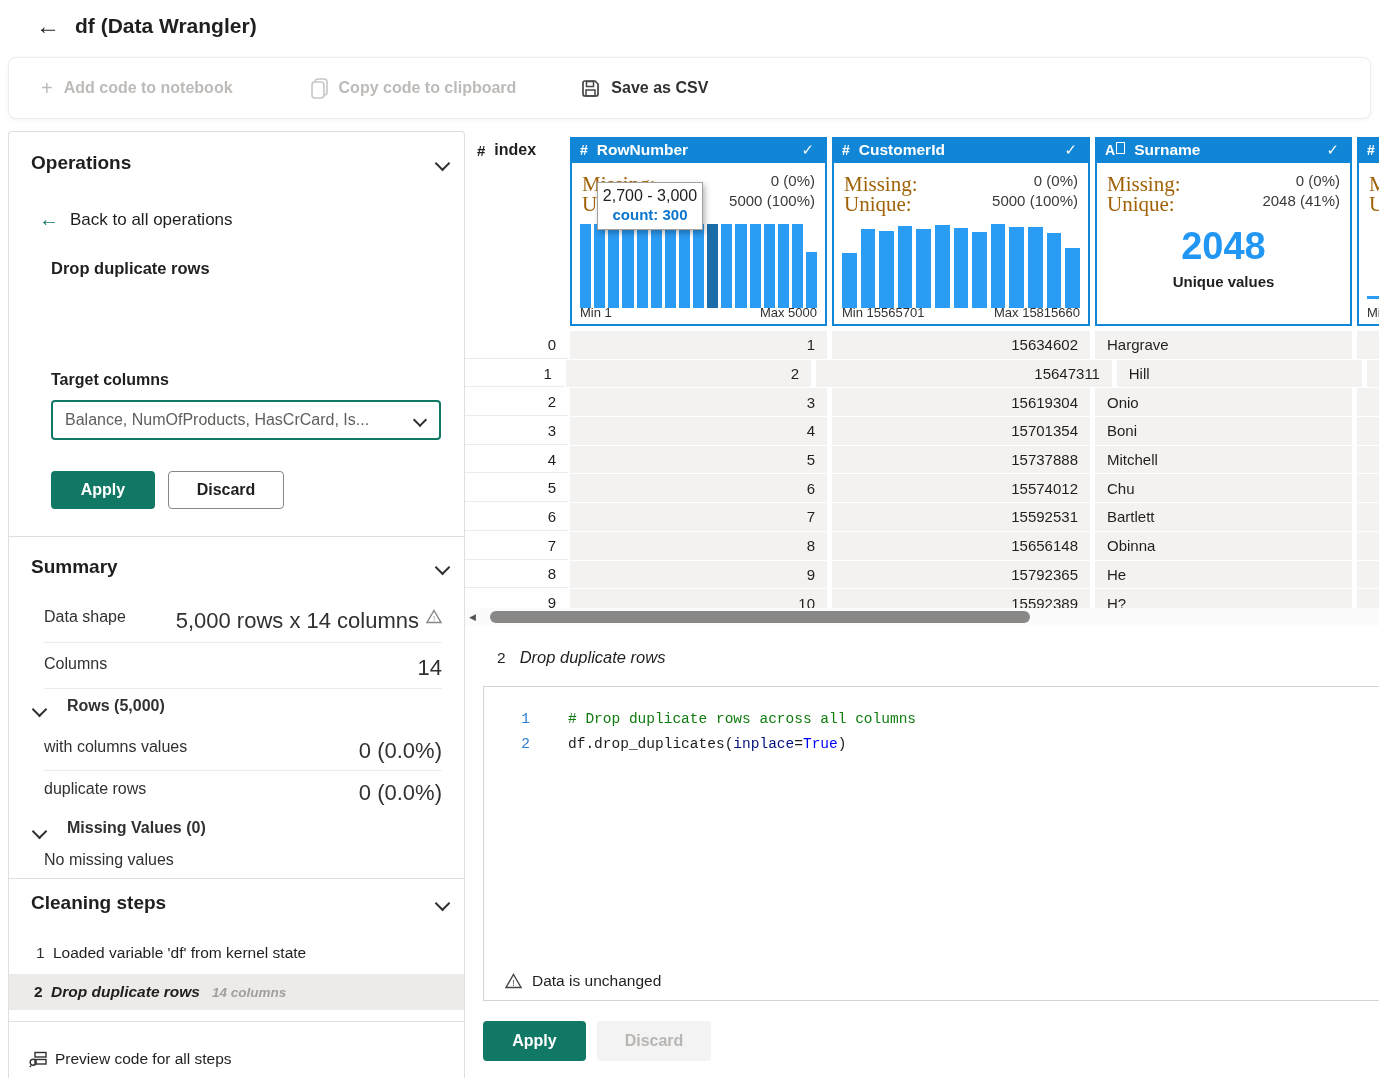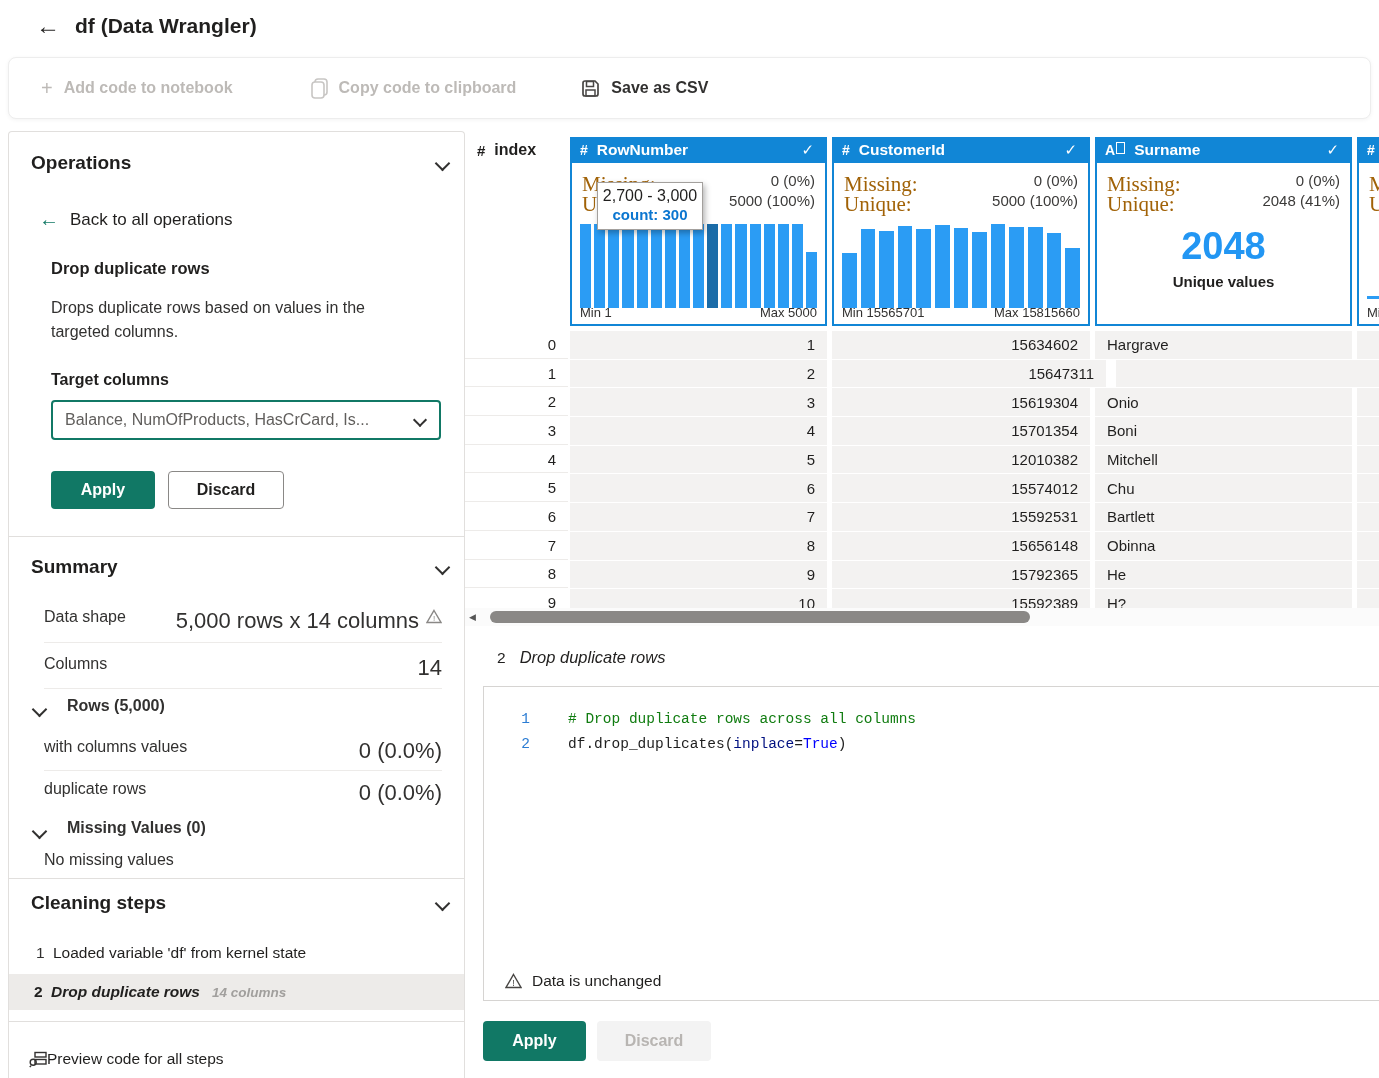--- a/index.html
+++ b/index.html
@@ -73,21 +73,21 @@
   #cs-h{left:22px;top:760px;}  #cs-chev{left:428px;top:766px;}
   .step-row{left:0;width:455px;height:32px;display:flex;align-items:center;cursor:pointer;}
   #step-1{top:805px;}
   #step-2{top:842px;height:36px;background:#edebe9;}
   .step-num{width:17px;margin-left:27px;font-size:15.5px;color:#323130;}
   #step-2 .step-num{font-weight:700;margin-left:25px;color:#201f1e;}
   .step-label{font-size:15.5px;color:#201f1e;}
   #step-2 .step-label{font-weight:700;font-style:italic;}
   .step-detail{margin-left:12px;font-size:13.5px;font-style:italic;font-weight:700;color:#a19f9d;}
   #cs-bottom{top:889px;}
-  #preview-row{left:20px;top:918px;display:flex;align-items:center;gap:0;cursor:pointer;}
+  #preview-row{left:20px;top:918px;display:flex;align-items:center;gap:8px;cursor:pointer;}
   #preview-label{font-size:15.5px;color:#201f1e;}
 
   
   #index-header{left:465px;top:137px;width:103px;height:26px;background:#fff;display:flex;align-items:center;}
   #index-hash{margin-left:12px;font-size:15px;font-weight:700;color:#201f1e;}
   #index-title{margin-left:9px;font-size:16px;font-weight:600;color:#201f1e;}
 
   .col-header{top:137px;height:26px;background:#1186d6;display:flex;align-items:center;color:#fff;cursor:pointer;}
   .col-type{margin-left:10px;font-size:14px;font-weight:600;}
   .col-name{margin-left:9px;font-size:15.5px;font-weight:600;flex:1;white-space:nowrap;}
@@ -178,21 +178,20 @@
   </div>
 
   <div id="left-panel" class="abs">
     <div id="ops-h" class="abs sec-h">Operations</div>
     <span id="ops-chev" class="abs chev"></span>
 
     <div id="back-link-arrow" class="abs">←</div>
     <div id="back-link-label" class="abs">Back to all operations</div>
 
     <div id="op-title" class="abs">Drop duplicate rows</div>
-    <div id="op-desc" class="abs">Drops duplicate rows based on values in the targeted columns.</div>
 
     <div id="target-label" class="abs">Target columns</div>
     <div id="target-dd" class="abs">
       <span id="target-dd-value">Balance, NumOfProducts, HasCrCard, Is...</span>
       <span class="chev"></span>
     </div>
 
     <div id="op-apply" class="abs btn btn-primary">Apply</div>
     <div id="op-discard" class="abs btn btn-outline">Discard</div>
     <div id="ops-bottom" class="sec-divider"></div>
@@ -363,22 +362,23 @@
         <div class="gap5"></div>
         <div class="g-cell c-txt" style="width: 257px;">Hargrave</div>
         <div class="gap5"></div>
         <div class="g-cell c-num" style="width: 60px; flex: 1 1 0%;"></div>
       </div>
       <div class="g-row">
         <div class="g-cell c-index">1</div>
         <div class="gap2"></div>
         <div class="g-cell c-num" style="width: 257px;">2</div>
         <div class="gap5"></div>
-        <div class="g-cell c-num" style="width: 274px; text-align: right;">15647311</div>
-        <div class="gap5"></div>
+        <div class="g-cell c-num" style="width: 310px; text-align: right;">15647311</div>
+        <div class="gap5"></div>
+        <div class="g-cell c-txt" style="width: 257px;">Hill</div>
         <div class="gap5"></div>
         <div class="g-cell c-num" style="width: 60px; flex: 1 1 0%;"></div>
       </div>
       <div class="g-row">
         <div class="g-cell c-index">2</div>
         <div class="gap2"></div>
         <div class="g-cell c-num" style="width: 257px;">3</div>
         <div class="gap5"></div>
         <div class="g-cell c-num" style="width: 258px;">15619304</div>
         <div class="gap5"></div>
@@ -395,21 +395,21 @@
         <div class="gap5"></div>
         <div class="g-cell c-txt" style="width: 257px;">Boni</div>
         <div class="gap5"></div>
         <div class="g-cell c-num" style="width: 60px; flex: 1 1 0%;"></div>
       </div>
       <div class="g-row">
         <div class="g-cell c-index">4</div>
         <div class="gap2"></div>
         <div class="g-cell c-num" style="width: 257px;">5</div>
         <div class="gap5"></div>
-        <div class="g-cell c-num" style="width: 258px;">12010382</div>
+        <div class="g-cell c-num" style="width: 258px;">15737888</div>
         <div class="gap5"></div>
         <div class="g-cell c-txt" style="width: 257px;">Mitchell</div>
         <div class="gap5"></div>
         <div class="g-cell c-num" style="width: 60px; flex: 1 1 0%;"></div>
       </div>
       <div class="g-row">
         <div class="g-cell c-index">5</div>
         <div class="gap2"></div>
         <div class="g-cell c-num" style="width: 257px;">6</div>
         <div class="gap5"></div>

